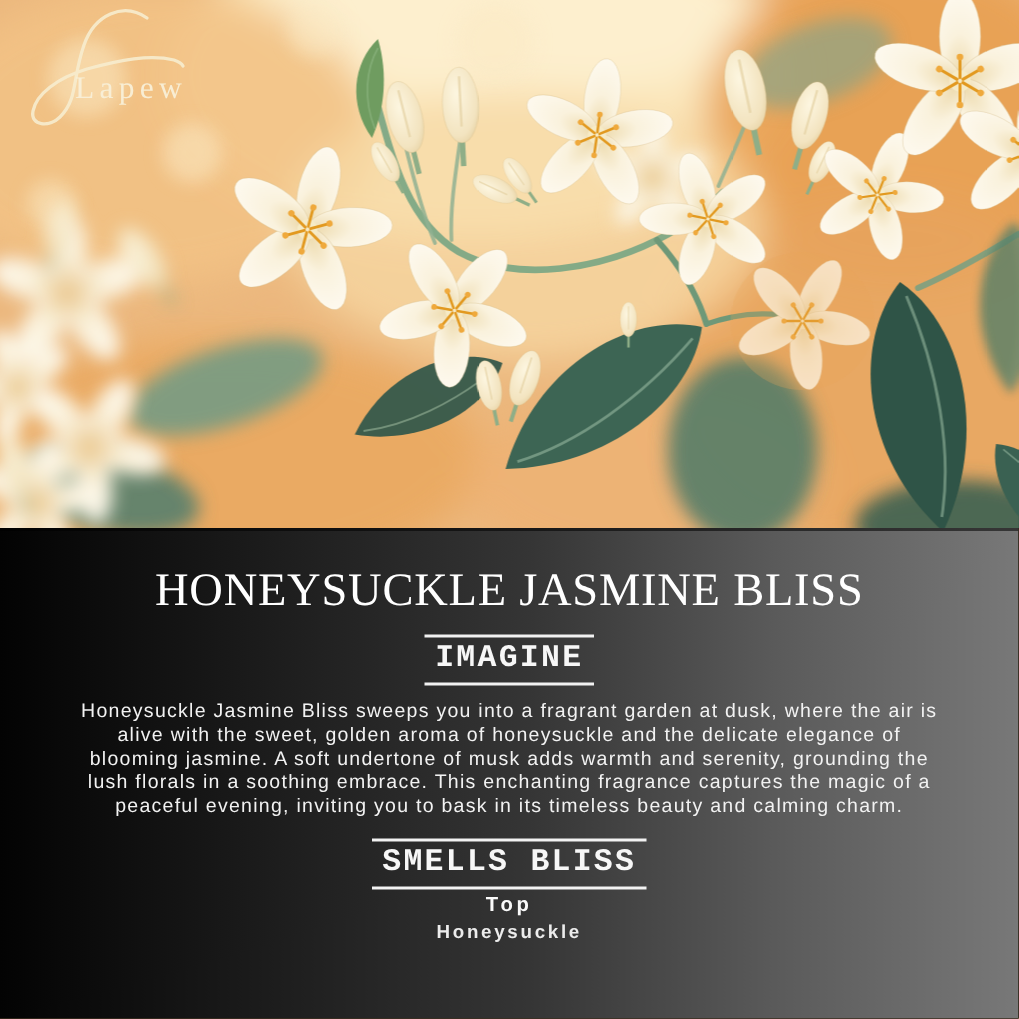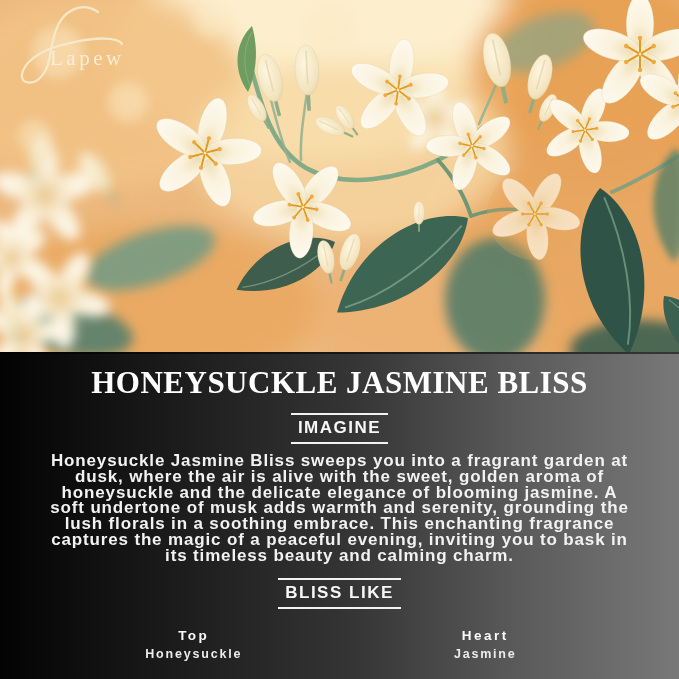--- a/index.html
+++ b/index.html
@@ -12,38 +12,38 @@
   .hero svg{display:block;}
   
   .panel{
     position:absolute;top:352px;left:0;width:679px;height:327px;
     background:linear-gradient(90deg,#030303 0%,#181818 22%,#353535 52%,#5a5a5a 76%,#787878 100%);
     border-top:2px solid rgba(0,0,0,.55);
     box-sizing:border-box;
     color:#fff;text-align:center;
   }
   .title{
-    font-family:"Liberation Serif",serif;font-weight:700;
+    font-family:"Liberation Serif",serif;font-weight:400;
     font-size:31px;letter-spacing:.5px;color:#ffffff;
-    margin:11px 0 0;
+    margin:21px 0 0;
   }
   .rule-heading{
     display:inline-block;
-    font-family:Liberation Sans, sans-serif;font-weight:700;
-    font-size:17px;letter-spacing:1.5px;color:#f7f7f7;
+    font-family:Liberation Mono, monospace;font-weight:700;
+    font-size:21px;letter-spacing:1.5px;color:#f7f7f7;
     border-top:2px solid #f2f2f2;border-bottom:2px solid #f2f2f2;
     padding:3px 7px 4px;
   }
   .imagine-wrap{margin-top:12px;}
   .body-text{
-    font-size:17px;font-weight:700;letter-spacing:.85px;line-height:15.8px;
+    font-size:13px;font-weight:400;letter-spacing:.85px;line-height:15.8px;
     color:#f2f2f2;max-width:586px;margin:9px auto 0;
   }
   .smells-wrap{margin-top:14px;}
-  .notes{display:flex;padding:0 48px;margin-top:19px;align-items:center;}
+  .notes{display:flex;padding:0 48px;margin-top:2px;align-items:center;}
   .note{flex:1;}
   .note-label{font-weight:700;font-size:13.5px;letter-spacing:2.5px;color:#fafafa;}
   .note-value{font-size:12.5px;letter-spacing:1.8px;color:#ececec;margin-top:4px;font-weight:bold;}
 </style>
 </head>
 <body>
 
 <div class="card">
 
   <div class="hero">
@@ -208,28 +208,24 @@
 
     <h1 class="title">HONEYSUCKLE JASMINE BLISS</h1>
 
     <div class="imagine-wrap">
       <span class="rule-heading">IMAGINE</span>
     </div>
 
     <p class="body-text">Honeysuckle Jasmine Bliss sweeps you into a fragrant garden at dusk, where the air is alive with the sweet, golden aroma of honeysuckle and the delicate elegance of blooming jasmine. A soft undertone of musk adds warmth and serenity, grounding the lush florals in a soothing embrace. This enchanting fragrance captures the magic of a peaceful evening, inviting you to bask in its timeless beauty and calming charm.</p>
 
     <div class="smells-wrap">
-      <span class="rule-heading">BLISS LIKE</span>
+      <span class="rule-heading">SMELLS BLISS</span>
     </div>
 
     <div class="notes">
       <div class="note">
         <div class="note-label">Top</div>
         <div class="note-value">Honeysuckle</div>
       </div>
-      <div class="note">
-        <div class="note-label">Heart</div>
-        <div class="note-value">Jasmine</div>
-      </div>
     </div>
 
   </div>
 </div>
 
 </body></html>

